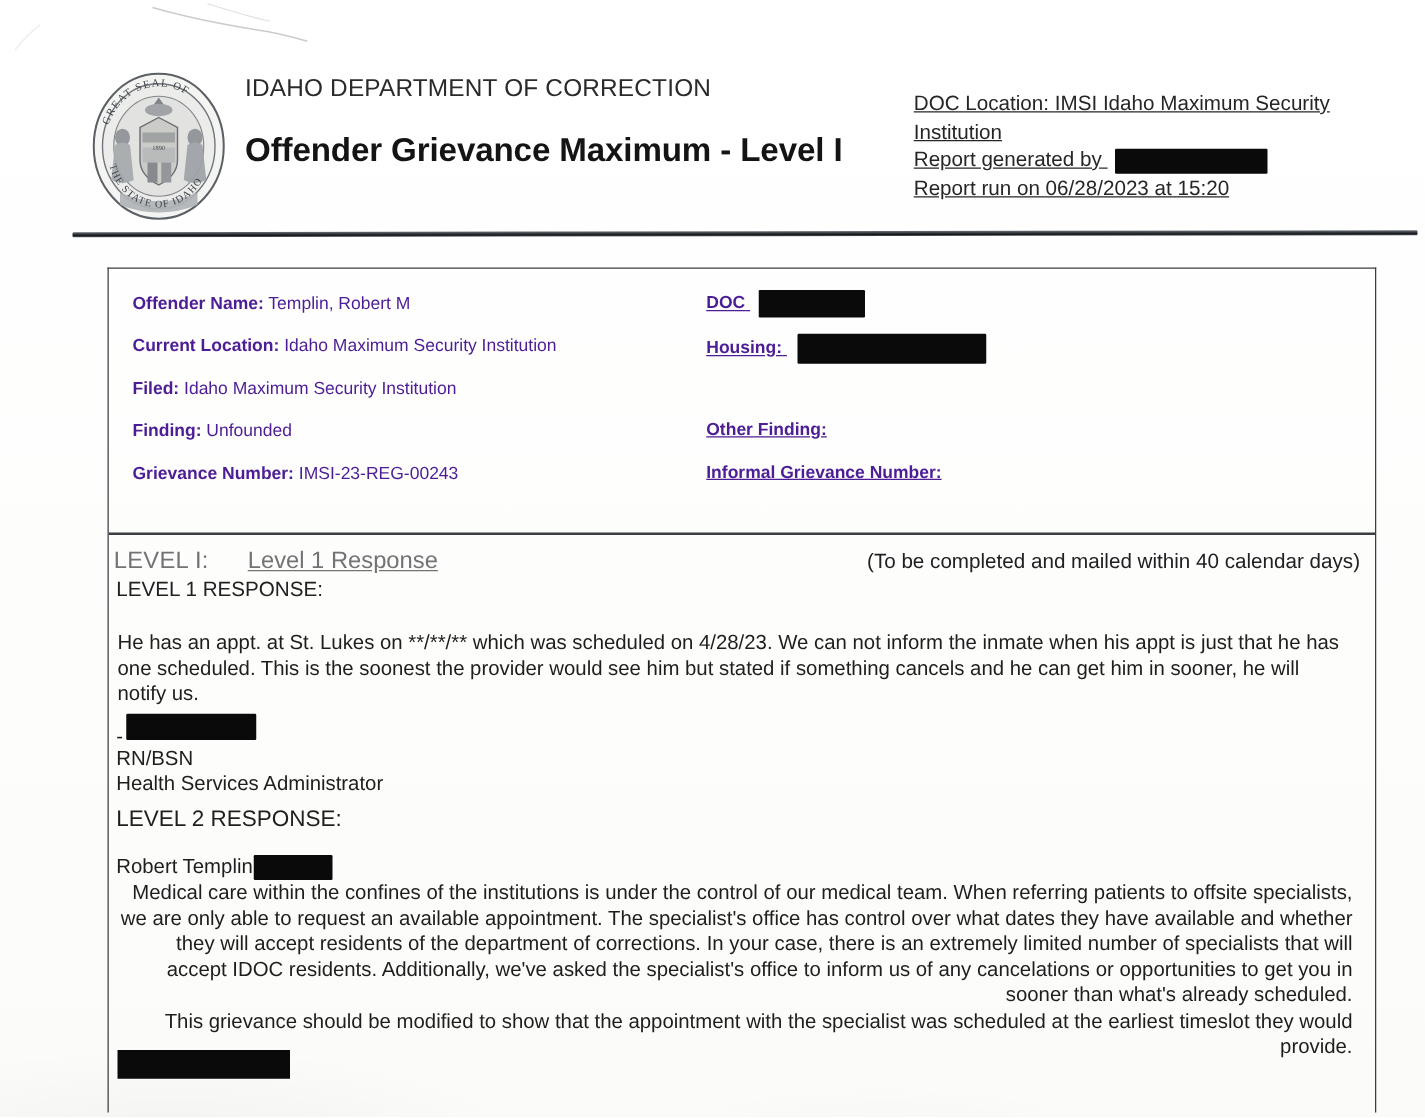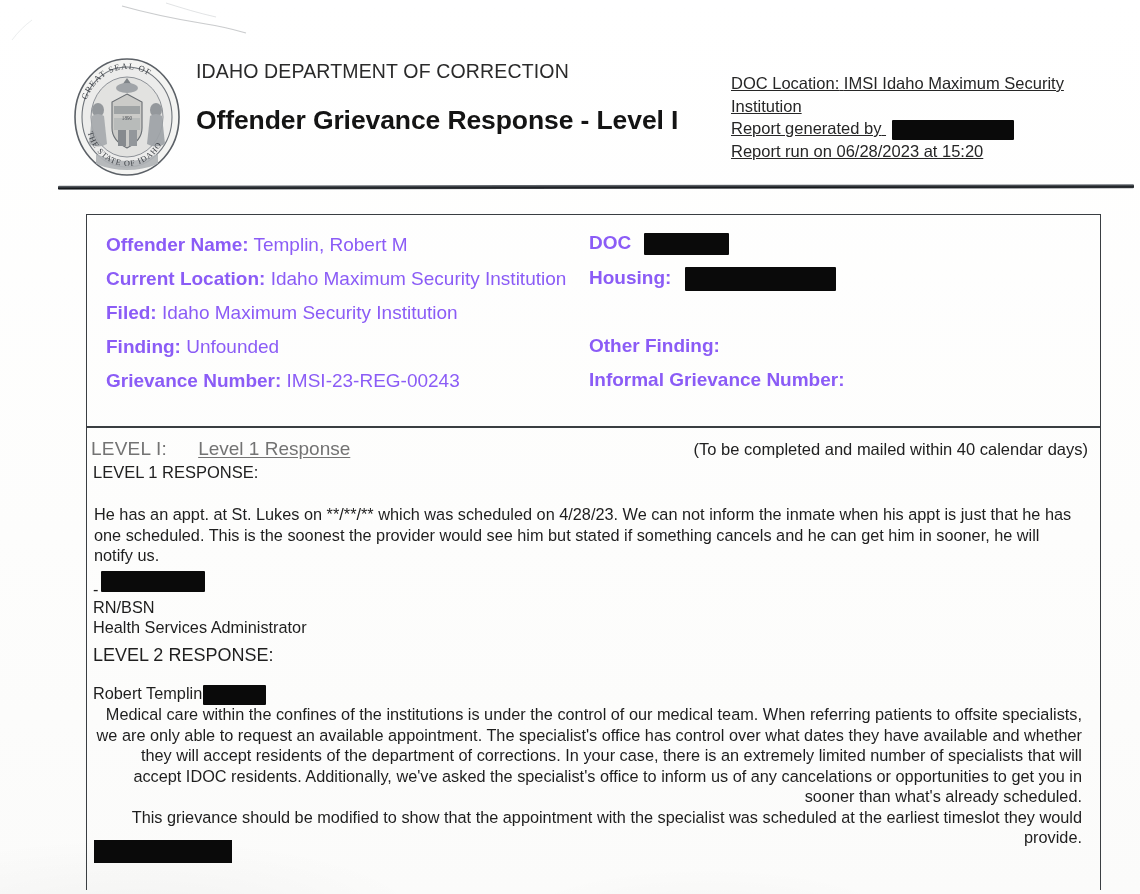--- a/index.html
+++ b/index.html
@@ -116,29 +116,29 @@
 
   
   .info {
     position: absolute;
     left: 0; top: 0;
     width: 100%;
     height: 211px;
   }
   .info-row {
     position: absolute;
-    font-size: 19px;
-    color: #8b5cf6;
+    font-size: 14px;
+    color: #4c1d95;
     white-space: nowrap;
   }
   .info-row b {
     font-weight: bold;
   }
   .info-left  { left: 19px; }
-  .info-right { left: 502px; }
+  .info-right { left: 478px; text-decoration: underline; }
   .r1 { top: 19px; }
   .r2 { top: 53px; }
   .r3 { top: 87px; }
   .r4 { top: 121px; }
   .r5 { top: 155px; }
   .rr1 { top: 17px; }
   .rr2 { top: 52px; }
   .rr4 { top: 120px; }
   .rr5 { top: 154px; }
 
@@ -308,21 +308,21 @@
         <textPath href="#rimTop" startOffset="12%">GREAT SEAL OF</textPath>
       </text>
       <text font-family="'Liberation Serif', serif" font-size="8.2" fill="#3f4348" letter-spacing="0.9">
         <textPath href="#rimBot" startOffset="9%">THE STATE OF IDAHO</textPath>
       </text>
       <text x="59" y="66" text-anchor="middle" font-family="'Liberation Serif', serif" font-size="5.2" fill="#4a4e53">1890</text>
     </svg>
 
     <div class="header-titles">
       <div class="agency-name">IDAHO DEPARTMENT OF CORRECTION</div>
-      <div class="doc-title">Offender Grievance Response - Level I</div>
+      <div class="doc-title">Offender Grievance Maximum - Level I</div>
     </div>
 
     <div class="header-meta">
       <div class="line">
         <span>DOC Location:</span>
         <span>IMSI Idaho Maximum Security Institution</span>
       </div>
       <div class="line nowrap">
         <span>Report generated by</span>
         <span class="redact" style="width:122px; height:20px; margin-left:6px;"></span>

